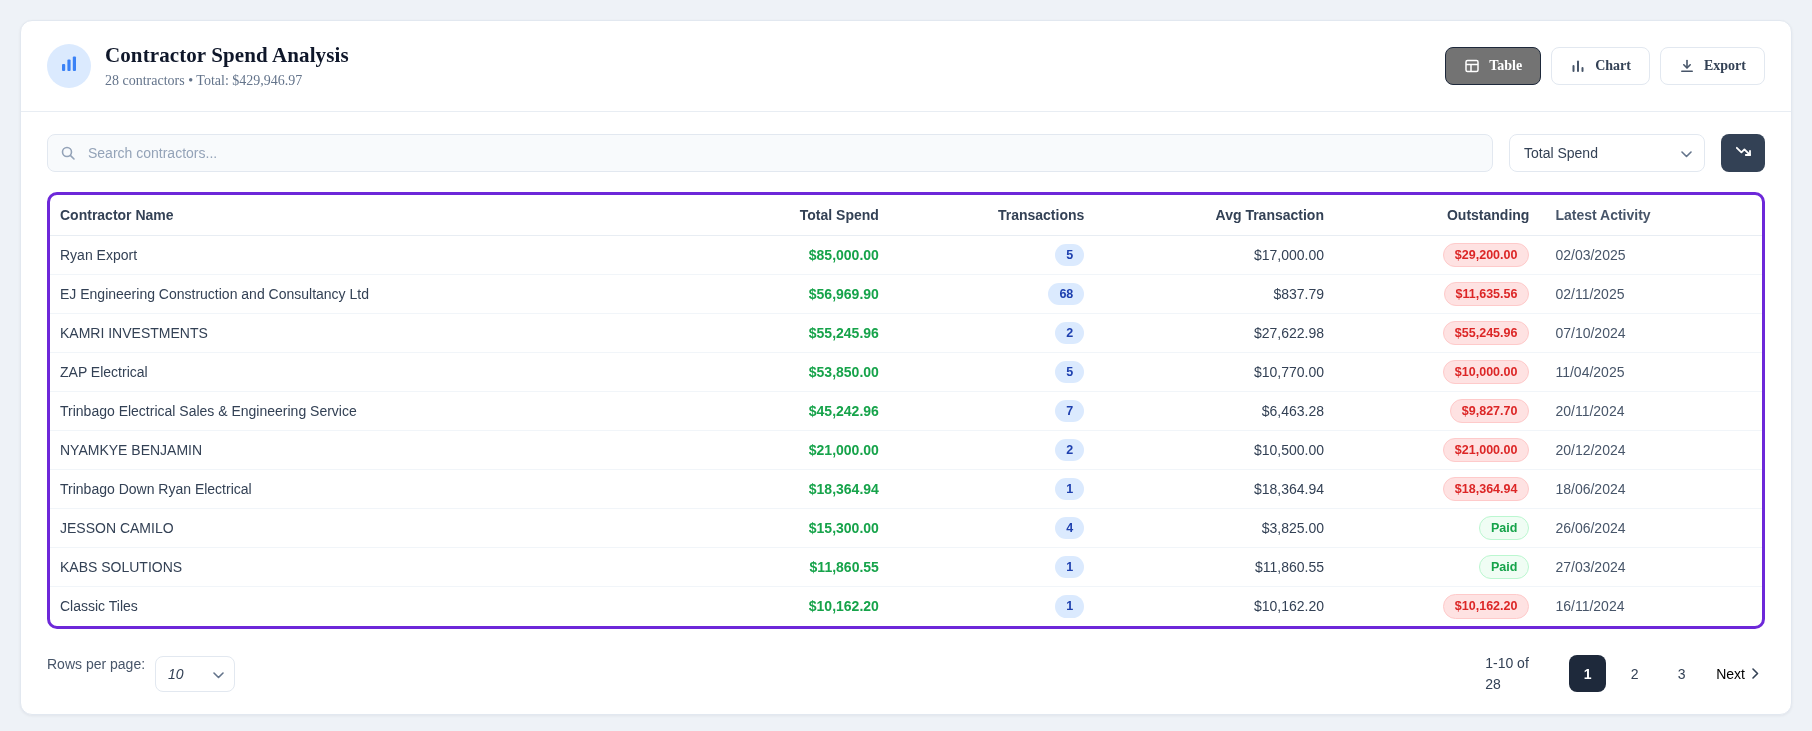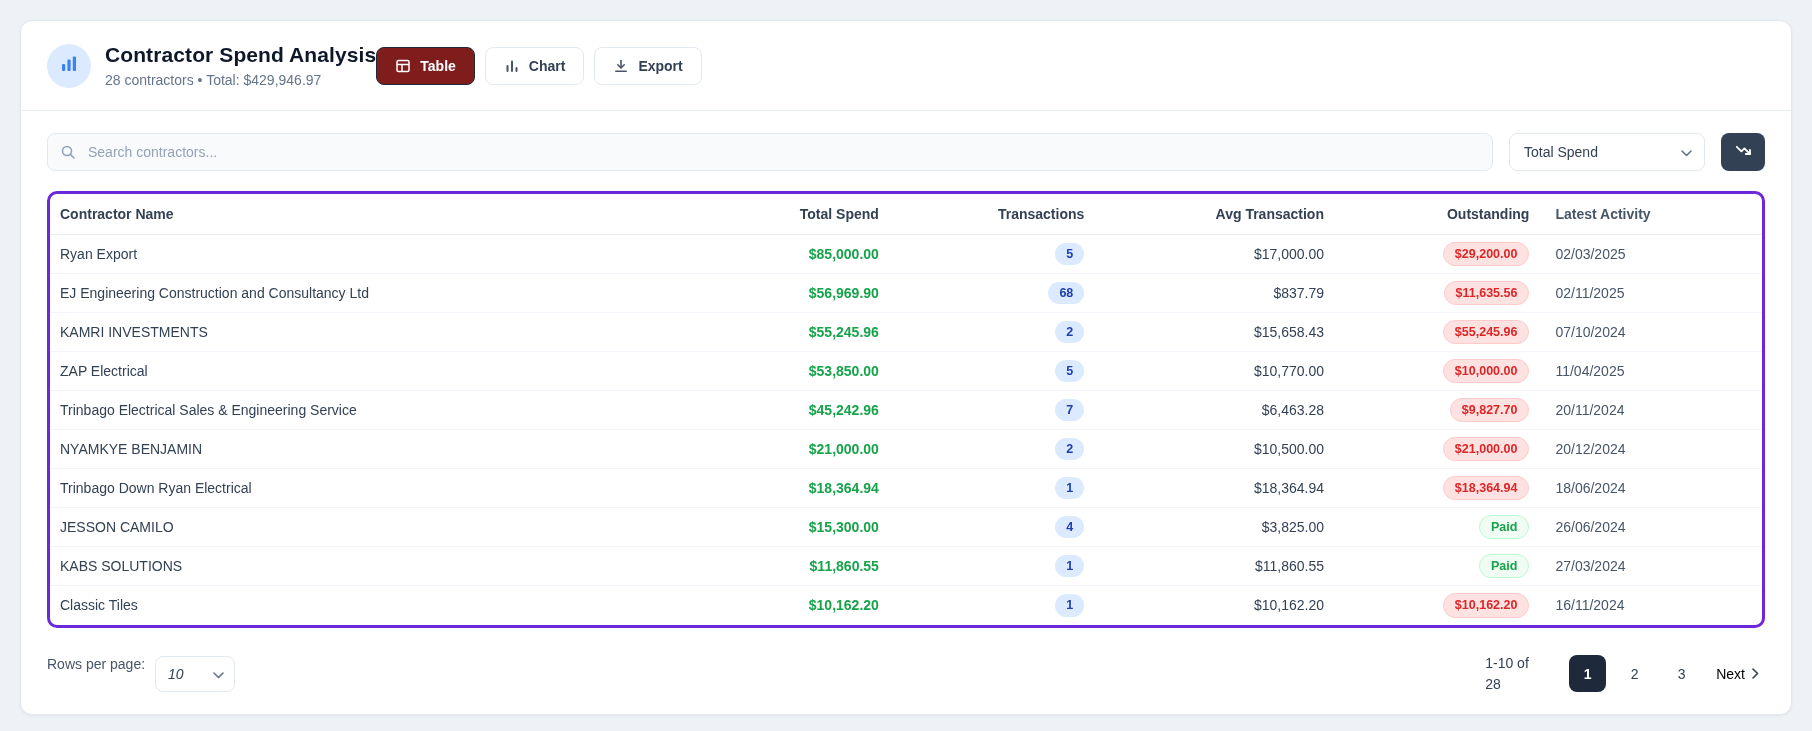--- a/index.html
+++ b/index.html
@@ -17,42 +17,44 @@
     border: 1px solid #e2e8f0;
     border-radius: 12px;
     box-shadow: 0 1px 3px rgba(15,23,42,.06);
     display: flex;
     flex-direction: column;
     overflow: hidden;
   }
   
   .card-header {
     display: flex;
+    justify-content: space-between;
     align-items: center;
     padding: 22px 26px;
     border-bottom: 1px solid #e8edf3;
+    font-family: Liberation Serif, serif;
   }
   .header-left { display: flex; align-items: center; gap: 14px; }
   .icon-circle {
     width: 44px; height: 44px; border-radius: 50%;
     background: #dbeafe;
     display: flex; align-items: center; justify-content: center;
     flex: 0 0 auto;
   }
   h1 { font-size: 21px; font-weight: 700; color: #0f172a; letter-spacing: .1px; }
   .subtitle { font-size: 14px; color: #64748b; margin-top: 5px; }
   .header-actions { display: flex; gap: 10px; }
   .btn {
     display: inline-flex; align-items: center; gap: 9px;
     height: 38px; padding: 0 18px;
     border-radius: 8px; border: 1px solid #e2e8f0;
     background: #fff; font-size: 14px; font-weight: 600; color: #334155;
     cursor: pointer; font-family: inherit;
   }
-  .btn-dark { background: #7f1d1d; border-color: #1e293b; color: #fff; }
+  .btn-dark { background: #737373; border-color: #1e293b; color: #fff; }
   .btn .icon { display: flex; }
   
   .controls { display: flex; align-items: center; gap: 16px; padding: 22px 26px 18px; }
   .search-box { flex: 1; position: relative; }
   .search-box input {
     width: 100%; height: 38px;
     border: 1px solid #e2e8f0; border-radius: 8px;
     background: #f8fafc; padding: 0 14px 0 40px;
     font-size: 14px; color: #4c1d95; font-family: inherit; outline: none;
   }
@@ -241,21 +243,21 @@
             <td class="t-right money">$56,969.90</td>
             <td class="t-right"><span class="badge badge-count">68</span></td>
             <td class="t-right">$837.79</td>
             <td class="t-right"><span class="badge badge-due">$11,635.56</span></td>
             <td class="t-date">02/11/2025</td>
           </tr>
           <tr>
             <td>KAMRI INVESTMENTS</td>
             <td class="t-right money">$55,245.96</td>
             <td class="t-right"><span class="badge badge-count">2</span></td>
-            <td class="t-right">$15,658.43</td>
+            <td class="t-right">$27,622.98</td>
             <td class="t-right"><span class="badge badge-due">$55,245.96</span></td>
             <td class="t-date">07/10/2024</td>
           </tr>
           <tr>
             <td>ZAP Electrical</td>
             <td class="t-right money">$53,850.00</td>
             <td class="t-right"><span class="badge badge-count">5</span></td>
             <td class="t-right">$10,770.00</td>
             <td class="t-right"><span class="badge badge-due">$10,000.00</span></td>
             <td class="t-date">11/04/2025</td>

